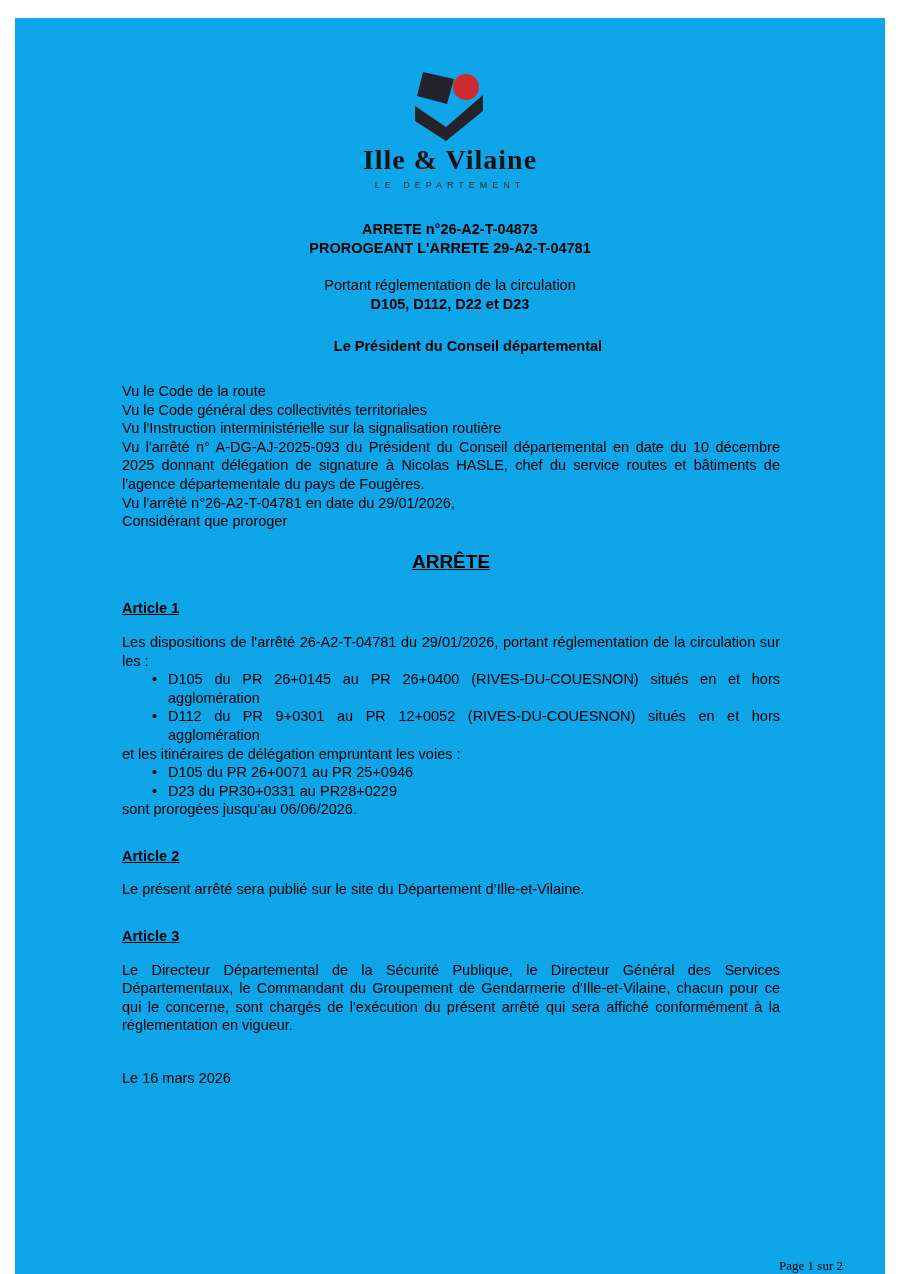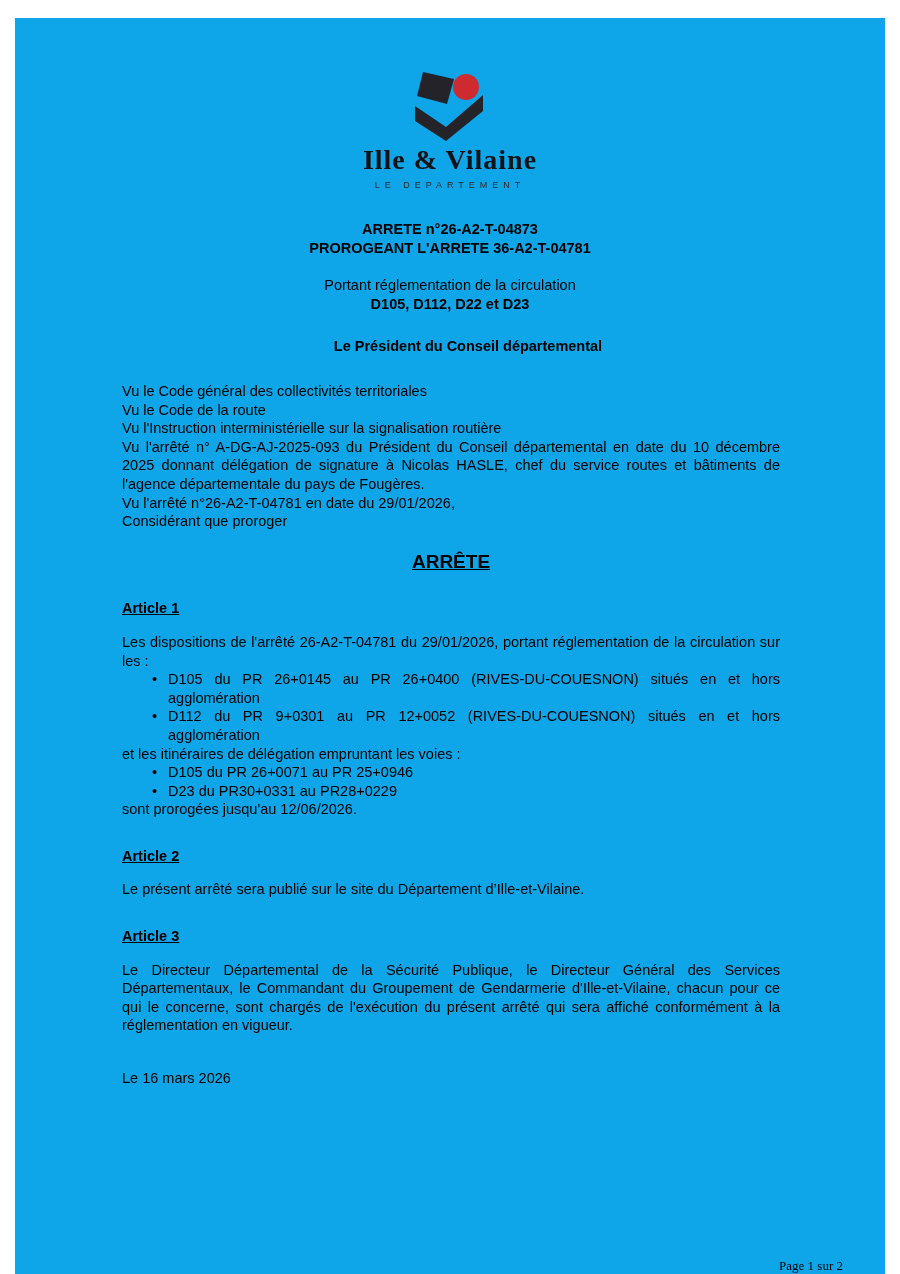--- a/index.html
+++ b/index.html
@@ -86,35 +86,35 @@
       <polygon points="48,2 79,9 72,34 42,26" fill="#232329"></polygon>
       <circle cx="91" cy="17" r="13" fill="#ce2b30"></circle>
       <polygon points="40,36 71,57 108,25 108,41 71,71 40,51" fill="#232329"></polygon>
     </svg>
     <div class="logo-wordmark">Ille &amp; Vilaine</div>
     <div class="logo-sub">LE DEPARTEMENT</div>
   </div>
 
   <div class="doc-title">
     <div>ARRETE n°26-A2-T-04873</div>
-    <div>PROROGEANT L'ARRETE 36-A2-T-04781</div>
+    <div>PROROGEANT L'ARRETE 29-A2-T-04781</div>
   </div>
 
   <div class="doc-subject">
     <div>Portant réglementation de la circulation</div>
     <div class="subject-bold">D105, D112, D22 et D23</div>
   </div>
 
   <div class="authority">Le Président du Conseil départemental</div>
 
   <div class="content">
 
     <div class="visas">
+      <div class="visa-line">Vu le Code de la route</div>
       <div class="visa-line">Vu le Code général des collectivités territoriales</div>
-      <div class="visa-line">Vu le Code de la route</div>
       <div class="visa-line">Vu l'Instruction interministérielle sur la signalisation routière</div>
       <div class="visa-line">Vu l'arrêté n° A-DG-AJ-2025-093 du Président du Conseil départemental en date du 10 décembre 2025 donnant délégation de signature à Nicolas HASLE, chef du service routes et bâtiments de l'agence départementale du pays de Fougères.</div>
       <div class="visa-line">Vu l'arrêté n°26-A2-T-04781 en date du 29/01/2026,</div>
       <div class="visa-line">Considérant que proroger</div>
     </div>
 
     <div class="decree-heading">
       <span>ARRÊTE</span>
     </div>
 
@@ -136,21 +136,21 @@
 
     <div class="bullet">
       <span class="bullet-marker"></span>
       <span class="bullet-text">D105 du PR 26+0071 au PR 25+0946</span>
     </div>
     <div class="bullet">
       <span class="bullet-marker"></span>
       <span class="bullet-text">D23 du PR30+0331 au PR28+0229</span>
     </div>
 
-    <div class="plain-line">sont prorogées jusqu'au 12/06/2026.</div>
+    <div class="plain-line">sont prorogées jusqu'au 06/06/2026.</div>
 
     <div>
       <span class="article-heading">Article 2</span>
     </div>
     <div class="para">Le présent arrêté sera publié sur le site du Département d’Ille-et-Vilaine.</div>
 
     <div>
       <span class="article-heading">Article 3</span>
     </div>
     <div class="para">Le Directeur Départemental de la Sécurité Publique, le Directeur Général des Services Départementaux, le Commandant du Groupement de Gendarmerie d'Ille-et-Vilaine, chacun pour ce qui le concerne, sont chargés de l'exécution du présent arrêté qui sera affiché conformément à la réglementation en vigueur.</div>

